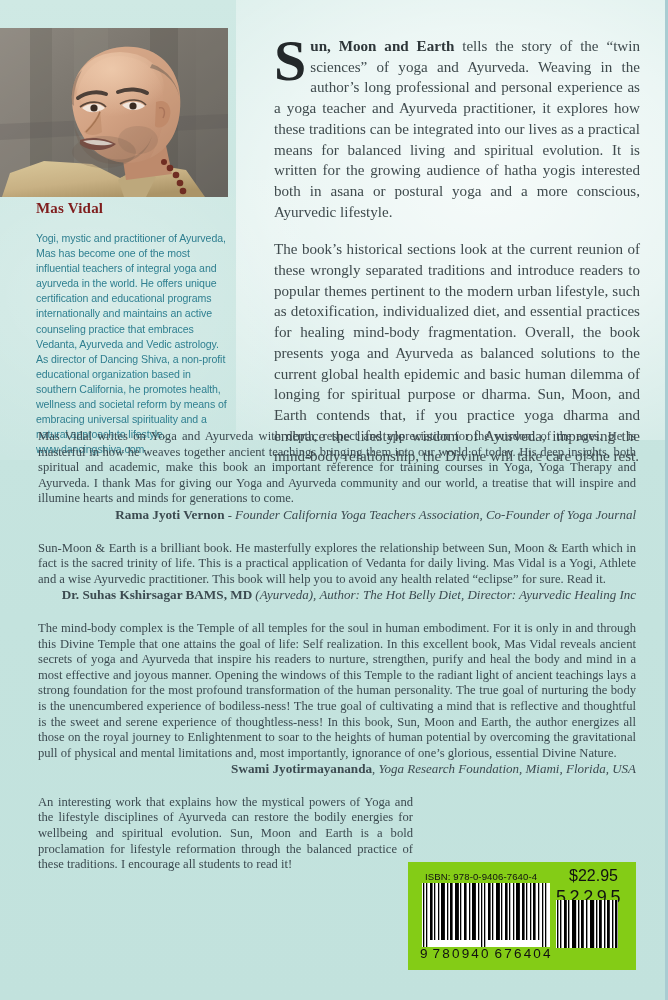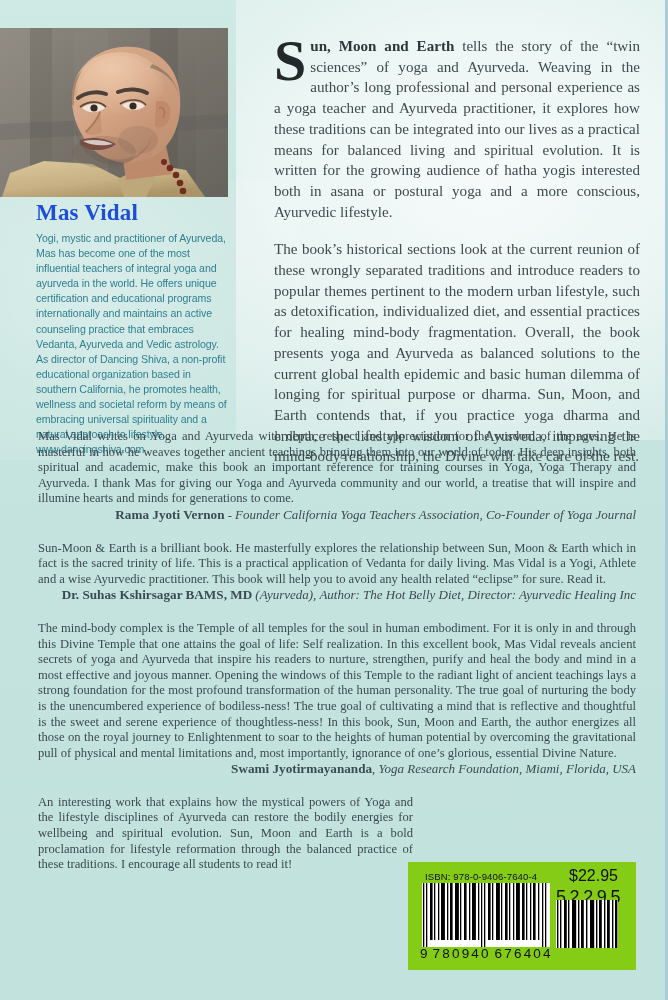--- a/index.html
+++ b/index.html
@@ -73,23 +73,23 @@
   }
   .photo svg { display: block; }
 
   
   .author-name {
     position: absolute;
     left: 36px;
     top: 200px;
     font-family: "Liberation Serif", serif;
     font-weight: bold;
-    font-size: 23px;
+    font-size: 15px;
     letter-spacing: 0.2px;
-    color: #1d4ed8;
+    color: #7f1d1d;
   }
   .author-bio {
     position: absolute;
     left: 36px;
     top: 231px;
     width: 208px;
     font-family: "Liberation Sans", sans-serif;
     font-size: 11.4px;
     line-height: 15.1px;
     color: #2f7f90;

